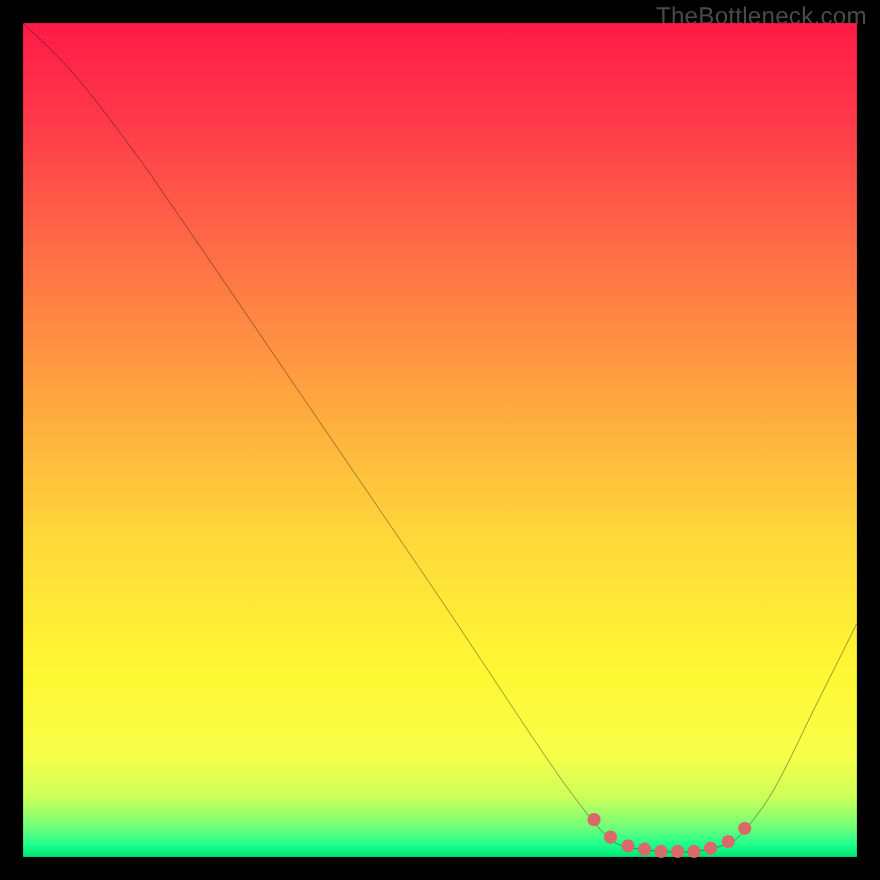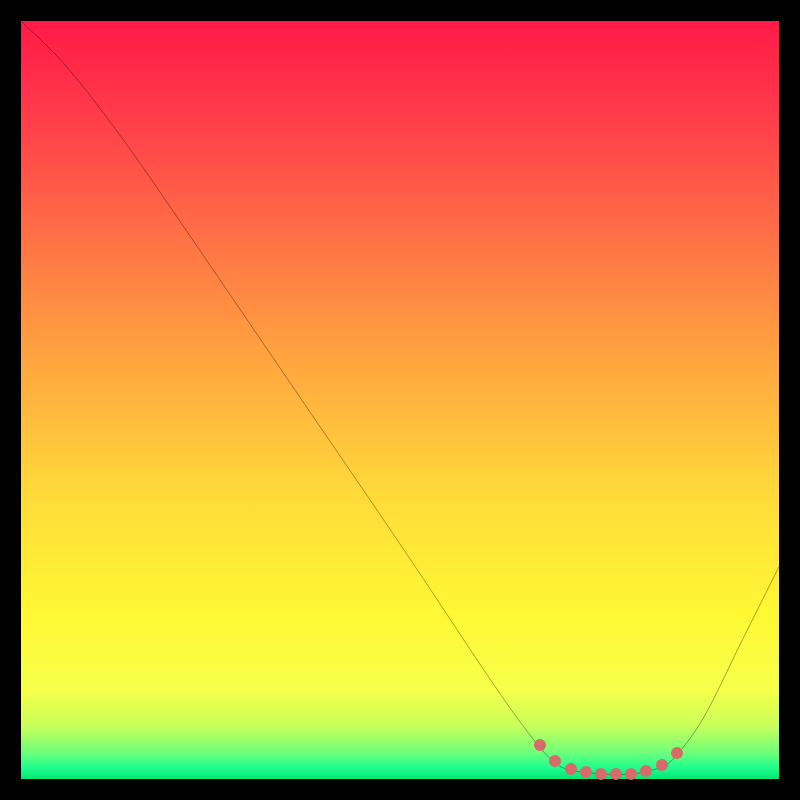--- a/index.html
+++ b/index.html
@@ -51,20 +51,21 @@
     margin-left: -6px;
     margin-top: -6px;
     border-radius: 50%;
     background: #d96a6a;
   }
 </style>
 </head>
 <body>
 
 <div class="stage">
+  <div class="watermark">TheBottleneck.com</div>
 
   <div class="plot">
     <svg class="gradient" viewBox="0 0 100 100" preserveAspectRatio="none">
       <defs>
         <linearGradient id="bg" x1="0" y1="0" x2="0" y2="1">
             <stop offset="0%" stop-color="#ff1a47"></stop>
             <stop offset="12%" stop-color="#ff3a4a"></stop>
             <stop offset="28.000000000000004%" stop-color="#ff6f46"></stop>
             <stop offset="45%" stop-color="#ffa63f"></stop>
             <stop offset="62%" stop-color="#ffd93a"></stop>

